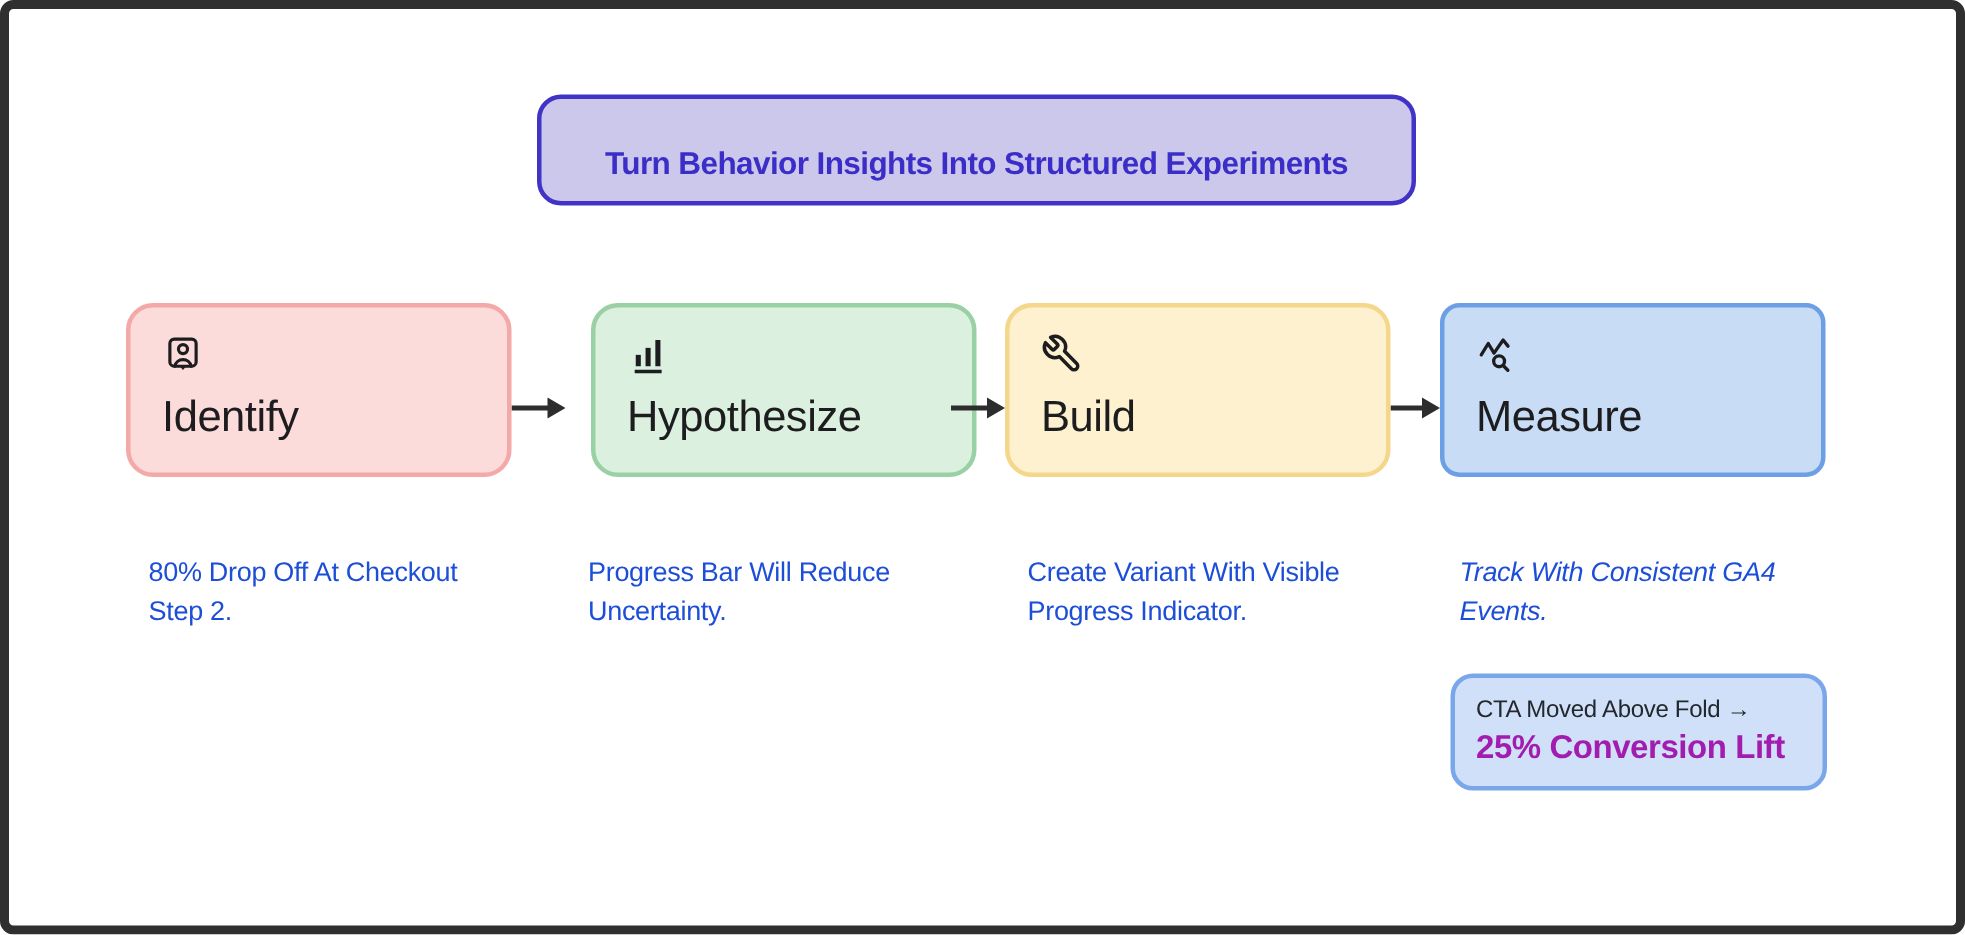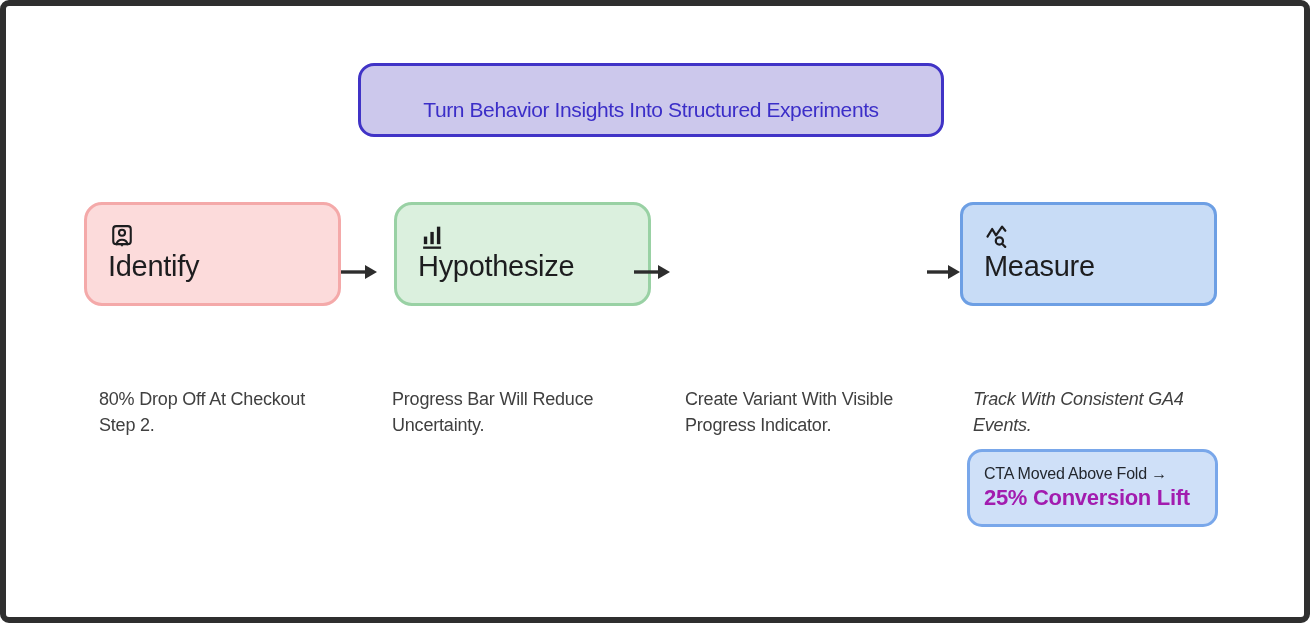--- a/index.html
+++ b/index.html
@@ -22,31 +22,31 @@
     left: 352px; top: 57px;
     width: 586px; height: 74px;
     background: #ccc8ec;
     border: 3px solid #4033c6;
     border-radius: 16px;
     display: flex; align-items: center; justify-content: center;
   }
   .banner-text {
     color: #3b2ec8;
     font-size: 21px;
-    font-weight: 400;
+    font-weight: 700;
     letter-spacing: -0.4px;
     white-space: nowrap;
     margin-top: 20px;
   }
 
   
   .card {
     position: absolute;
     top: 196px;
-    width: 257px; height: 104px;
+    width: 257px; height: 116px;
     border-radius: 18px;
     border: 3px solid;
     padding: 17px 20px 22px 21px;
     display: flex; flex-direction: column;
   }
   .card-identify    { left: 78px;  background: #fcdbdb; border-color: #f4a9a9; }
   .card-hypothesize { left: 388px; background: #dbf0de; border-color: #99d1a4; }
   .card-build       { left: 664px; background: #fdf1cf; border-color: #f5d78c; }
   .card-measure     { left: 954px; background: #c8dcf6; border-color: #6d9fe4; border-radius: 13px; }
 
@@ -65,26 +65,26 @@
   
   .arrow { position: absolute; top: 254px; height: 24px; }
   .arrow-1 { left: 335px; width: 36px; }
   .arrow-2 { left: 628px; width: 36px; }
   .arrow-3 { left: 921px; width: 33px; }
   .arrow svg { display: block; }
 
   
   .caption {
     position: absolute;
-    top: 380px;
+    top: 362px;
     width: 242px;
     font-size: 18px;
     line-height: 26px;
     letter-spacing: -0.2px;
-    color: #404040;
+    color: #1d4ed8;
   }
   .caption-1 { left: 93px;  }
   .caption-2 { left: 386px; }
   .caption-3 { left: 679px; }
   .caption-4 { left: 967px; font-style: italic; }
 
   
   .result-badge {
     position: absolute;
     left: 961px; top: 443px;
@@ -135,20 +135,30 @@
       <svg viewBox="0 0 24 24" fill="#1d1d1f" stroke="none">
         <rect x="5" y="12.5" width="2.9" height="6.5"></rect>
         <rect x="10.6" y="8.5" width="2.9" height="10.5"></rect>
         <rect x="16.2" y="4" width="2.9" height="15"></rect>
         <rect x="4.4" y="21" width="15.4" height="2"></rect>
       </svg>
     </span>
     <span class="card-label">Hypothesize</span>
   </div>
 
+  <div class="card card-build">
+    <span class="icon">
+      <svg viewBox="0 0 24 24" fill="none" stroke="#1d1d1f" stroke-width="2" stroke-linecap="round" stroke-linejoin="round">
+        <g transform="translate(24,0) scale(-1,1)">
+          <path d="M14.7 6.3a1 1 0 0 0 0 1.4l1.6 1.6a1 1 0 0 0 1.4 0l3.77-3.77a6 6 0 0 1-7.94 7.94l-6.91 6.91a2.12 2.12 0 0 1-3-3l6.91-6.91a6 6 0 0 1 7.94-7.94l-3.76 3.76z"></path>
+        </g>
+      </svg>
+    </span>
+    <span class="card-label">Build</span>
+  </div>
 
   <div class="card card-measure">
     <span class="icon">
       <svg viewBox="0 0 24 24" fill="none" stroke="#1d1d1f" stroke-width="1.9" stroke-linecap="round" stroke-linejoin="round">
         <polyline points="3,12.5 7,6 10.3,11.5 15.5,4 18.3,7.5"></polyline>
         <circle cx="13.2" cy="16.2" r="3.1"></circle>
         <line x1="15.5" y1="18.6" x2="18.2" y2="21.3"></line>
       </svg>
     </span>
     <span class="card-label">Measure</span>

